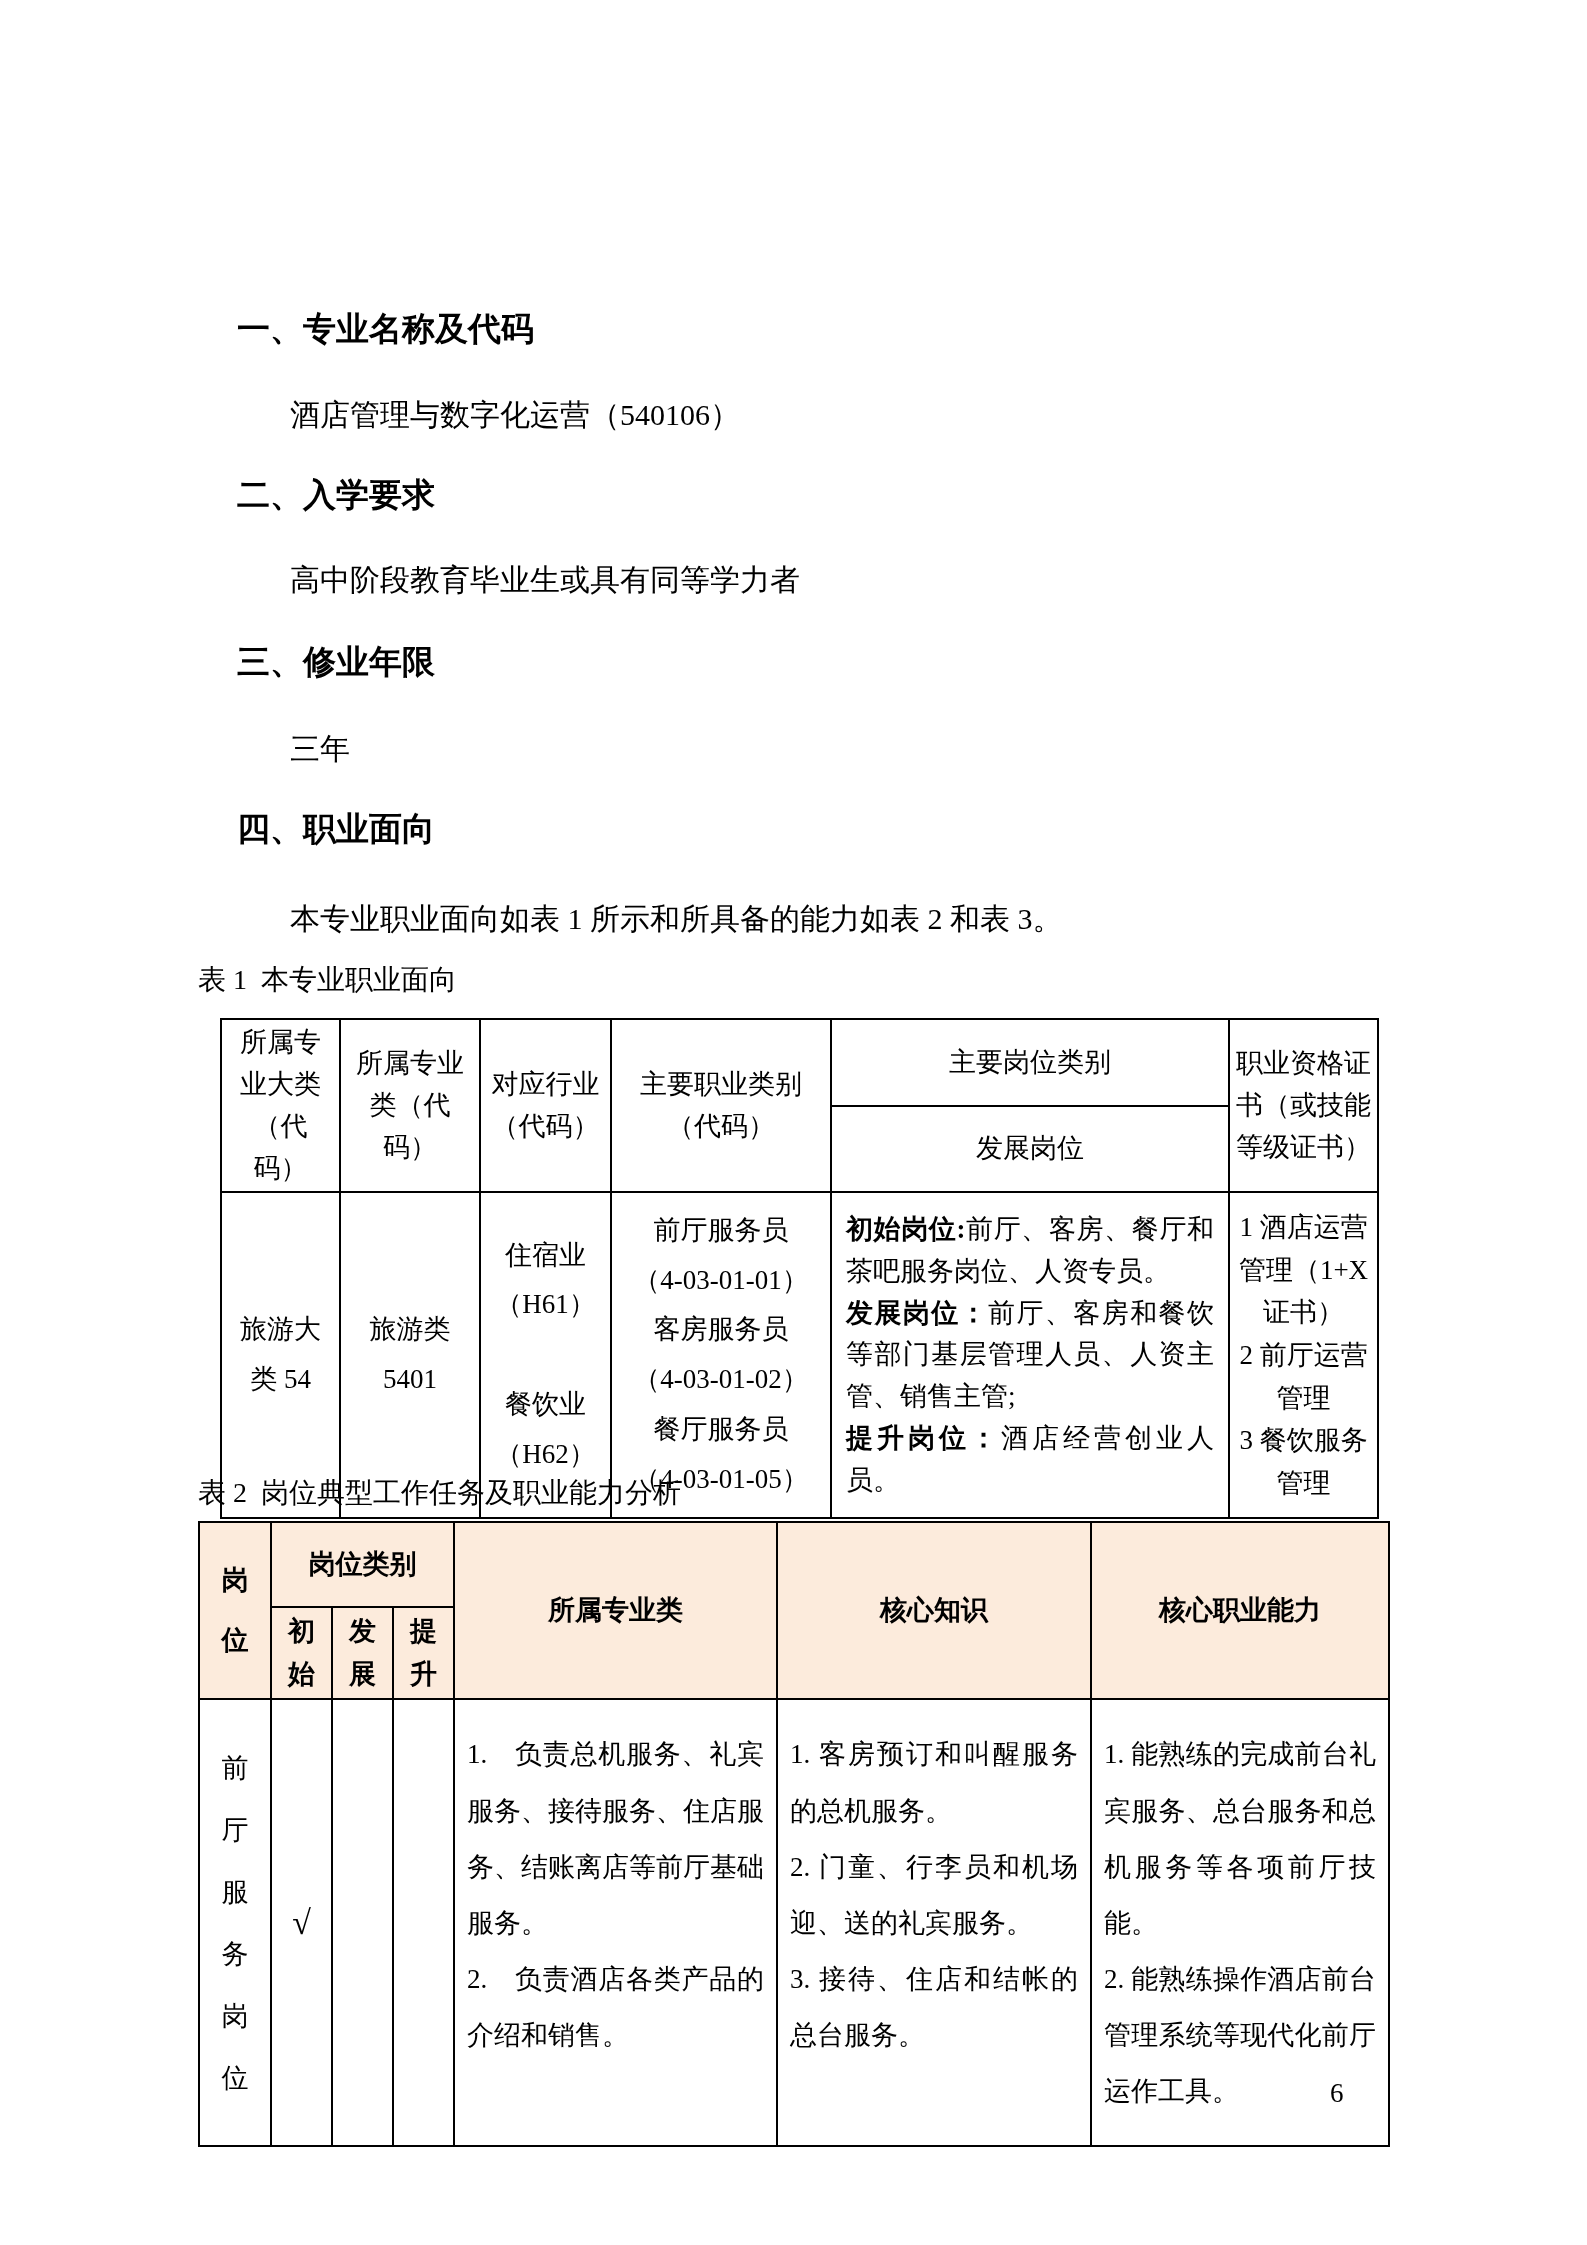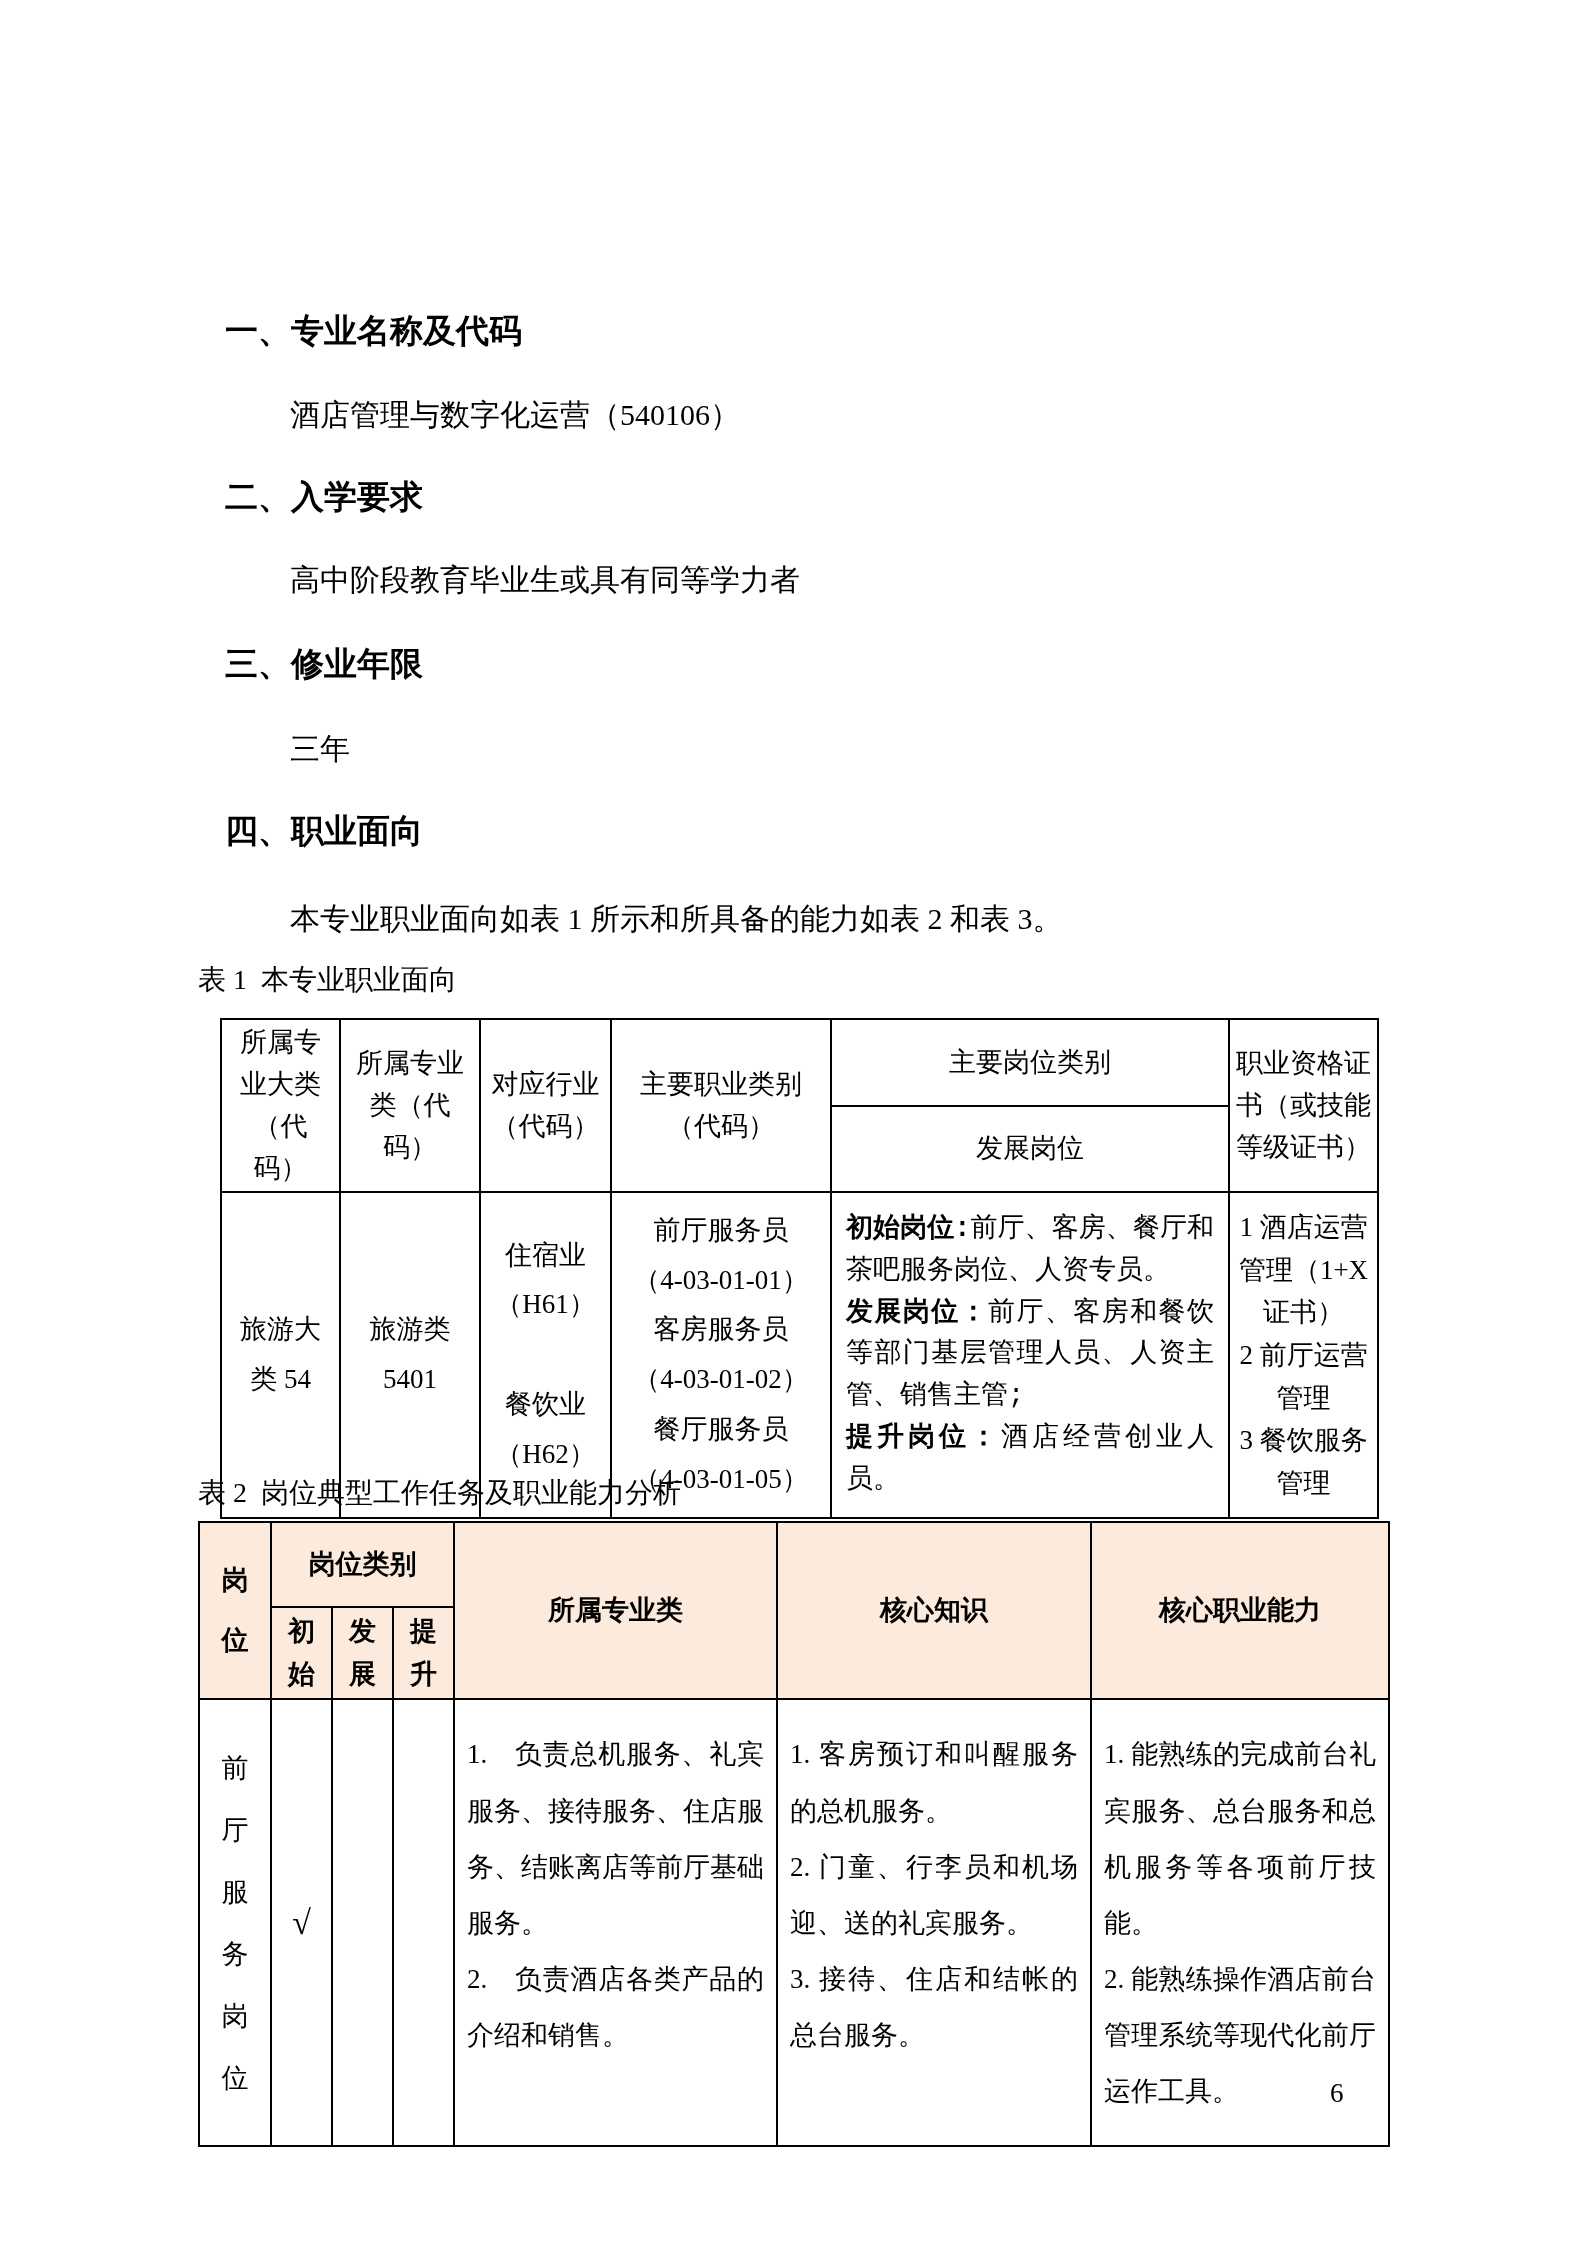--- a/index.html
+++ b/index.html
@@ -35,22 +35,22 @@
     width: 100%;
     text-align: center;
     font-family: "Liberation Sans", "DejaVu Sans", sans-serif;
     font-weight: 700;
     font-size: 40px;
     line-height: 1.2;
     white-space: pre;
   }
   .h-num {
     position: absolute;
-    left: 27px;
-    font-family: Liberation Serif, serif;
+    left: 39px;
+    font-family: Liberation Mono, monospace;
     font-weight: 700;
     font-size: 33px;
     line-height: 1.2;
     white-space: pre;
     text-align: center;
   }
   .body-line {
     position: absolute;
     left: 92px;
     font-size: 30px;
@@ -88,21 +88,20 @@
     width: 1157px;
   }
   #table1 th { line-height: 1.55; }
   #table1 .t1-body td { line-height: 1.85; }
   .pre { white-space: pre-line; }
   #table1 td.dev-cell {
     text-align: justify;
     vertical-align: middle;
     padding: 6px 14px;
     line-height: 1.55;
-    font-family: Liberation Mono, monospace;
   }
   #table1 td.dev-cell p { margin: 0; }
   #table1 td.dev-cell .pos-label { font-weight: 700; }
   #table1 td.cert-cell { line-height: 1.58; }
   #table1 .t1-body { height: 326px; }
   
   #table2 {
     left: 0;
     top: 1521px;
     width: 1190px;

